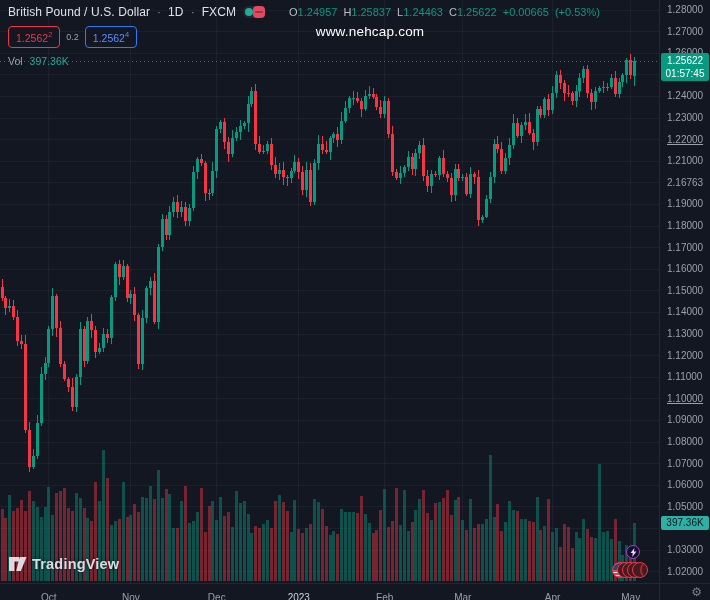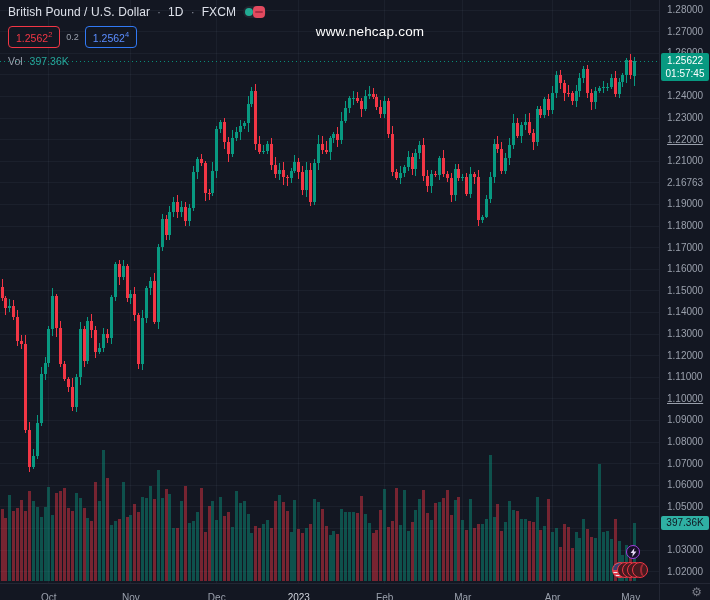--- a/index.html
+++ b/index.html
@@ -613,20 +613,28 @@
     <div class="legend-row1">
       <span class="sym-title">British Pound / U.S. Dollar</span>
       <span class="sym-dim">·</span>
       <span class="sym-title">1D</span>
       <span class="sym-dim">·</span>
       <span class="sym-title">FXCM</span>
       <span class="pill">
         <span class="dot"></span>
         <span class="sq"></span>
       </span>
+      <span class="ohlc">
+        <span><span class="lbl">O</span><span class="val">1.24957</span></span>
+        <span><span class="lbl">H</span><span class="val">1.25837</span></span>
+        <span><span class="lbl">L</span><span class="val">1.24463</span></span>
+        <span><span class="lbl">C</span><span class="val">1.25622</span></span>
+        <span class="val">+0.00665</span>
+        <span class="val">(+0.53%)</span>
+      </span>
     </div>
     <div class="trade-row">
       <span class="px-box sell-box"><span>1.2562</span><sup>2</sup></span>
       <span class="spread">0.2</span>
       <span class="px-box buy-box"><span>1.2562</span><sup>4</sup></span>
     </div>
     <div class="vol-row">
       <span class="lbl">Vol</span>
       <span class="val">397.36K</span>
     </div>
@@ -672,20 +680,27 @@
   <div class="t-tick" style="left: 48.86px;">Oct</div>
       <div class="t-tick" style="left: 130.865px;">Nov</div>
       <div class="t-tick" style="left: 216.775px;">Dec</div>
       <div class="t-tick bright" style="left: 298.78px;">2023</div>
       <div class="t-tick" style="left: 384.69px;">Feb</div>
       <div class="t-tick" style="left: 462.79px;">Mar</div>
       <div class="t-tick" style="left: 552.605px;">Apr</div>
       <div class="t-tick" style="left: 630.705px;">May</div>
     </div>
 
+  <div id="logo">
+    <svg width="19" height="16" viewBox="0 0 19 16">
+      <path d="M1 1h10v4.6H6.4V15H1z" fill="#e8eaf0"></path>
+      <polygon points="11.6,1 18.6,1 12.8,15 8.2,15" fill="#e8eaf0"></polygon>
+    </svg>
+    <span class="logo-text">TradingView</span>
+  </div>
 
   <div id="streams">
     <span class="bolt-circle">
       <svg width="7" height="9" viewBox="0 0 7 9">
           <polygon points="4.4,0 0.6,5 2.8,5 2.2,9 6.4,3.6 3.9,3.6" fill="#e6d9f7"></polygon>
         </svg>
     </span>
     <span class="flag-stack">
       <span class="flag-circle us"></span>
       <span class="flag-circle red"></span>

